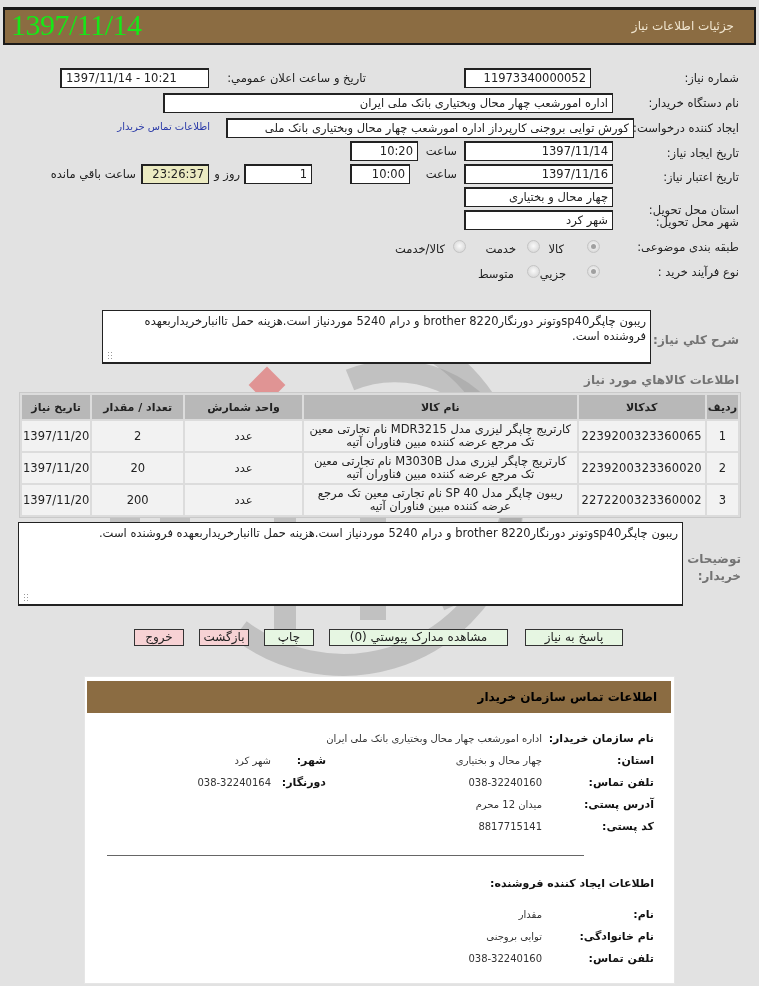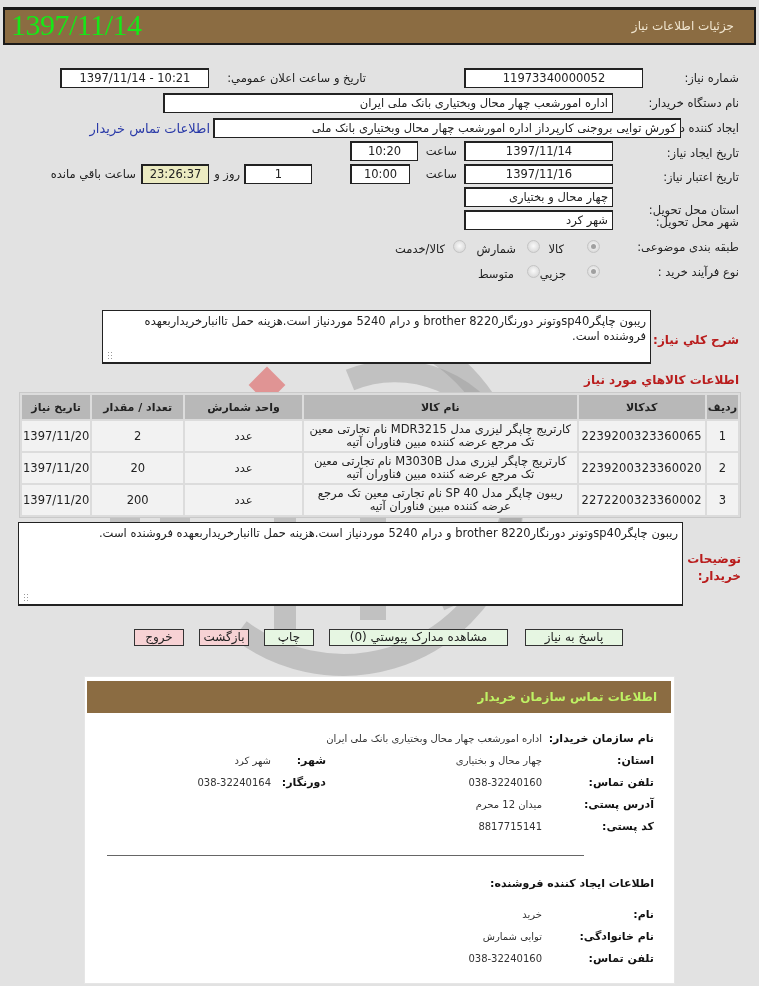--- a/index.html
+++ b/index.html
@@ -25,43 +25,43 @@
   .header .title {
     position: absolute; right: 20px; top: 9px; color: #f1e6d0; font-size: 12px;
   }
 
   .lbl { font-size: 11.5px; color: #222; white-space: nowrap; direction: rtl; }
   .box {
     background: #fff; border: 1px solid #222; border-top: 2px solid #222; border-left: 2px solid #222;
     height: 20px; font-size: 11.5px; line-height: 17px; padding: 0 4px;
     white-space: nowrap; overflow: hidden; direction: rtl;
   }
-  .box.center { text-align: center; }
+  .box.center { }
   .box.timer { background: #ecebc2; }
-  .link { color: #2a3aa8; font-size: 13px; direction: rtl; white-space: nowrap; }
+  .link { color: #2a3aa8; font-size: 10px; direction: rtl; white-space: nowrap; }
 
   .radio {
     width: 13px; height: 13px; border-radius: 50%;
     background: radial-gradient(circle at 50% 45%, #fafafa 0%, #dcdcdc 70%, #c8c8c8 100%);
     border: 1px solid #c4c4c4;
   }
   .radio.checked::after {
     content: ""; position: absolute; left: 3px; top: 3px; width: 5px; height: 5px; border-radius: 50%;
     background: #a0a0a0;
   }
   .radio { position: absolute; }
 
   .textarea {
     background: #fff; border: 1px solid #222; border-bottom: 2px solid #222;
     direction: rtl; font-size: 11.5px; line-height: 15px; padding: 3px 4px; color: #222;
   }
   .grip { position: absolute; left: 4px; bottom: 3px; width: 6px; height: 8px;
     background-image: radial-gradient(#999 0.7px, transparent 0.8px); background-size: 3px 3px; }
 
-  .bold-lbl { font-weight: bold; font-size: 12px; direction: rtl; white-space: nowrap; color: #b91c1c; }
+  .bold-lbl { font-weight: bold; font-size: 12px; direction: rtl; white-space: nowrap; color: #737373; }
 
   
   table.items {
     position: absolute; left: 19px; top: 392px; width: 722px;
     border-collapse: separate; border-spacing: 2px; background: #dcdcdc;
     border: 1px solid #c9c9c9; direction: rtl; font-size: 11.5px;
   }
   table.items th {
     background: #b8b8b8; font-weight: bold; height: 24px; font-size: 11px; color: #222;
   }
@@ -75,21 +75,21 @@
   }
   .btn.green { background: #e6f6e2; }
   .btn.pink { background: #f7d2d4; }
 
   
   .panel { left: 84px; top: 676px; width: 591px; height: 308px; background: #fff; border: 1px solid #e6e6e6; }
   .panel .bar {
     position: absolute; left: 2px; top: 4px; width: 584px; height: 32px; background: #8b6c42;
   }
   .panel .bar span {
-    position: absolute; right: 14px; top: 9px; color: #bef264; font-weight: bold; font-size: 12px; direction: rtl;
+    position: absolute; right: 14px; top: 9px; color: #000000; font-weight: bold; font-size: 12px; direction: rtl;
   }
   .p-lbl { position: absolute; font-weight: bold; font-size: 11px; color: #111; direction: rtl; white-space: nowrap; }
   .p-val { position: absolute; font-size: 10px; color: #333; direction: rtl; white-space: nowrap; }
   .hr { position: absolute; left: 22px; width: 477px; height: 1px; background: #666; }
 
   
   .wm { position: absolute; pointer-events: none; }
 </style>
 </head>
 <body>
@@ -107,29 +107,29 @@
   </g>
   <rect x="154" y="72" width="26" height="26" fill="#e06060" fill-opacity="0.6" transform="rotate(45 167 85)"></rect>
 </svg>
 
 <div class="abs header">
   <span class="date">1397/11/14</span>
   <span class="title">جزئيات اطلاعات نياز</span>
 </div>
 
 <span class="abs lbl" style="right:20px;top:71px">شماره نياز:</span>
-<div class="abs box center" style="left:464px;top:68px;width:179px">11973340000052</div>
+<div class="abs box center" style="left:464px;top:68px;width:127px">11973340000052</div>
 <span class="abs lbl" style="right:393px;top:71px">تاريخ و ساعت اعلان عمومي:</span>
 <div class="abs box center" style="left:60px;top:68px;width:149px;direction:ltr">1397/11/14 - 10:21</div>
 
 <span class="abs lbl" style="right:20px;top:96px">نام دستگاه خريدار:</span>
 <div class="abs box" style="left:163px;top:93px;width:450px">اداره امورشعب چهار محال وبختیاری بانک ملی ایران</div>
 
 <span class="abs lbl" style="right:20px;top:121px">ايجاد كننده درخواست:</span>
-<div class="abs box" style="left:213px;top:118px;width:468px">کورش توایی بروجنی کارپرداز اداره امورشعب چهار محال وبختیاری بانک ملی</div>
+<div class="abs box" style="left:226px;top:118px;width:408px">کورش توایی بروجنی کارپرداز اداره امورشعب چهار محال وبختیاری بانک ملی</div>
 <span class="abs link" style="right:549px;top:121px">اطلاعات تماس خريدار</span>
 
 <span class="abs lbl" style="right:20px;top:146px">تاريخ ايجاد نياز:</span>
 <div class="abs box center" style="left:464px;top:141px;width:149px">1397/11/14</div>
 <span class="abs lbl" style="right:302px;top:144px">ساعت</span>
 <div class="abs box center" style="left:350px;top:141px;width:68px">10:20</div>
 
 <span class="abs lbl" style="right:20px;top:170px">تاريخ اعتبار نياز:</span>
 <div class="abs box center" style="left:464px;top:164px;width:149px">1397/11/16</div>
 <span class="abs lbl" style="right:302px;top:167px">ساعت</span>
@@ -141,21 +141,21 @@
 
 <span class="abs lbl" style="right:20px;top:203px">استان محل تحويل:</span>
 <div class="abs box" style="left:464px;top:187px;width:149px">چهار محال و بختیاری</div>
 <span class="abs lbl" style="right:20px;top:215px">شهر محل تحويل:</span>
 <div class="abs box" style="left:464px;top:210px;width:149px">شهر کرد</div>
 
 <span class="abs lbl" style="right:20px;top:240px">طبقه بندی موضوعی:</span>
 <span class="radio checked" style="left:587px;top:240px"></span>
 <span class="abs lbl" style="right:195px;top:242px">کالا</span>
 <span class="radio" style="left:527px;top:240px"></span>
-<span class="abs lbl" style="right:243px;top:242px">شمارش</span>
+<span class="abs lbl" style="right:243px;top:242px">خدمت</span>
 <span class="radio" style="left:453px;top:240px"></span>
 <span class="abs lbl" style="right:314px;top:242px">کالا/خدمت</span>
 
 <span class="abs lbl" style="right:20px;top:265px">نوع فرآيند خريد :</span>
 <span class="radio checked" style="left:587px;top:265px"></span>
 <span class="abs lbl" style="right:193px;top:267px">جزيي</span>
 <span class="radio" style="left:527px;top:265px"></span>
 <span class="abs lbl" style="right:245px;top:267px">متوسط</span>
 
 <span class="abs bold-lbl" style="right:20px;top:333px">شرح كلي نياز:</span>
@@ -240,20 +240,20 @@
   <span class="p-val" style="right:132px;top:122px">میدان 12 محرم</span>
 
   <span class="p-lbl" style="right:20px;top:143px">کد پستی:</span>
   <span class="p-val" style="right:132px;top:144px">8817715141</span>
 
   <div class="hr" style="top:178px"></div>
 
   <span class="p-lbl" style="right:20px;top:200px">اطلاعات ایجاد کننده فروشنده:</span>
 
   <span class="p-lbl" style="right:20px;top:231px">نام:</span>
-  <span class="p-val" style="right:132px;top:232px">خريد</span>
+  <span class="p-val" style="right:132px;top:232px">مقدار</span>
 
   <span class="p-lbl" style="right:20px;top:253px">نام خانوادگی:</span>
-  <span class="p-val" style="right:132px;top:254px">توایی شمارش</span>
+  <span class="p-val" style="right:132px;top:254px">توایی بروجنی</span>
 
   <span class="p-lbl" style="right:20px;top:275px">تلفن تماس:</span>
   <span class="p-val" style="right:132px;top:276px">038-32240160</span>
 </div>
 
 </body></html>

